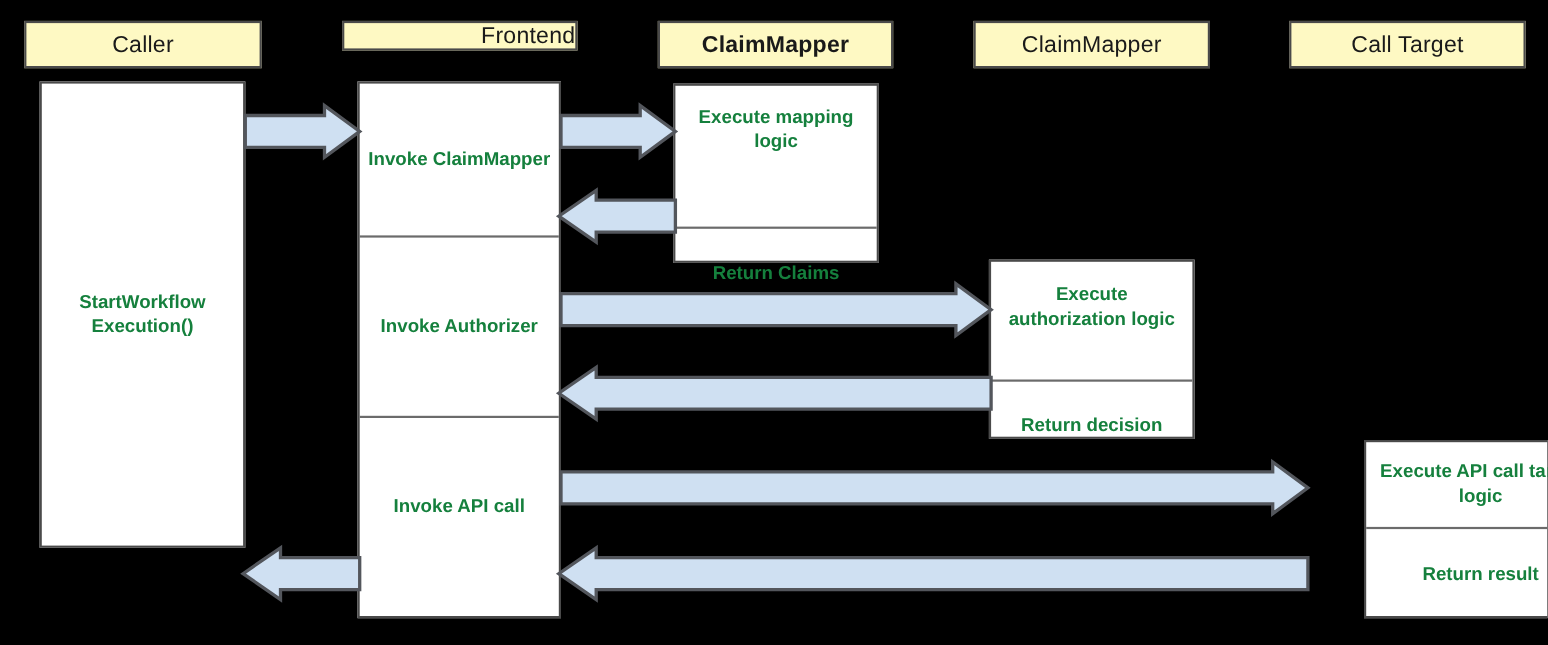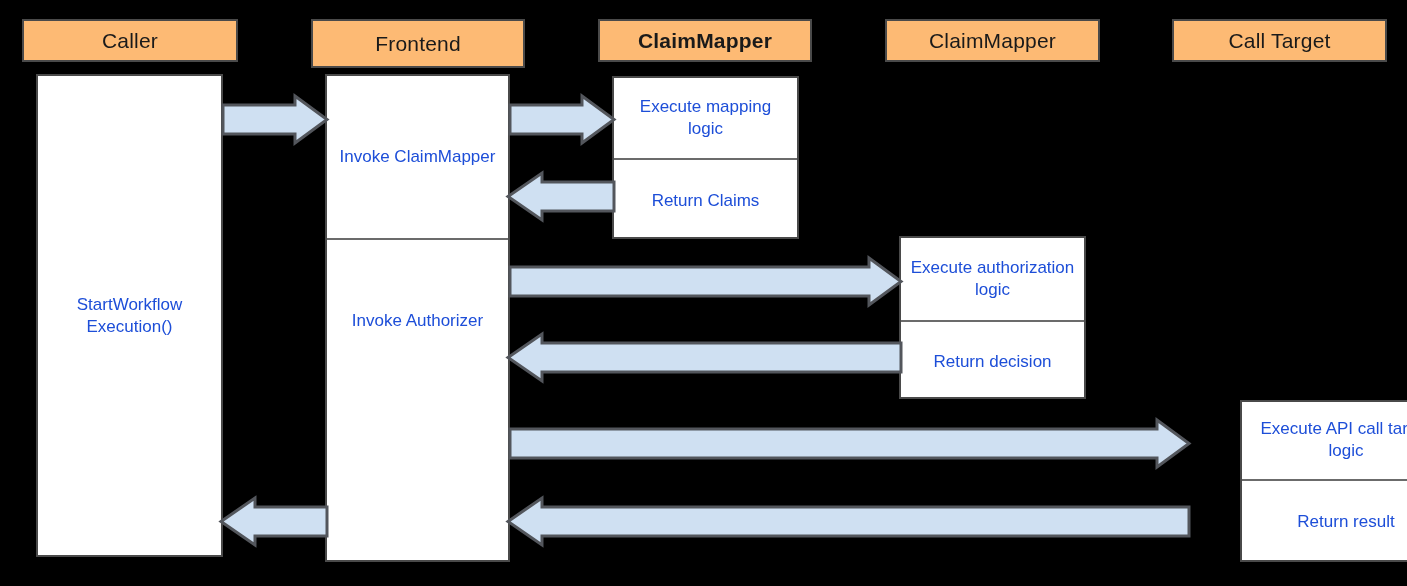--- a/index.html
+++ b/index.html
@@ -13,21 +13,21 @@
   #canvas {
     position: relative;
     width: 1407px;
     height: 586px;
     background: #000000;
     overflow: hidden;
   }
   
   .participant-header {
     position: absolute;
-    background: #fdba74;
+    background: #fef9c3;
     border: 2px solid #4a4a4a;
     box-sizing: border-box;
     display: flex;
     align-items: center;
     justify-content: center;
     color: #1a1a1a;
     font-size: 21px;
     font-weight: 400;
     letter-spacing: 0.2px;
   }
@@ -40,23 +40,23 @@
     display: flex;
     flex-direction: column;
   }
   .segment {
     flex: 0 0 auto;
     box-sizing: border-box;
     display: flex;
     align-items: center;
     justify-content: center;
     text-align: center;
-    color: #1d4ed8;
+    color: #15803d;
     font-size: 17px;
-    font-weight: normal;
+    font-weight: bold;
     line-height: 1.28;
     padding: 6px 6px;
   }
   .segment + .segment {
     border-top: 2px solid #6b6b6b;
   }
   
   .arrow {
     position: absolute;
   }
@@ -75,53 +75,54 @@
 </style>
 </head>
 <body>
 
 <div id="canvas">
 
   <div class="participant-header" style="left:22px; top:19px; width:216px; height:43px;">
     <span>Caller</span>
   </div>
 
-  <div class="participant-header" style="left:311px; top:19px; width:214px; height:49px;">
+  <div class="participant-header" style="left:311px; top:19px; width:214px; height:27px;justify-content:flex-end;">
     <span>Frontend</span>
   </div>
 
   <div class="participant-header" style="left:598px; top:19px; width:214px; height:43px;font-weight:bold;">
     <span>ClaimMapper</span>
   </div>
 
   <div class="participant-header" style="left:885px; top:19px; width:215px; height:43px;">
     <span>ClaimMapper</span>
   </div>
 
   <div class="participant-header" style="left:1172px; top:19px; width:215px; height:43px;text-align:right;">
     <span>Call Target</span>
   </div>
 
-  <div class="activation" style="left:36px; top:74px; width:187px; height:483px;">
+  <div class="activation" style="left:36px; top:74px; width:187px; height:424px;">
     <div class="segment" style="height:100%;">StartWorkflow Execution()</div>
   </div>
 
   <div class="activation" style="left:325px; top:74px; width:185px; height:488px;">
-    <div class="segment" style="height:162px;">Invoke ClaimMapper</div>
+    <div class="segment" style="height:138px;">Invoke ClaimMapper</div>
     <div class="segment" style="height:164px;">Invoke Authorizer</div>
+    <div class="segment" style="height:162px;">Invoke API call</div>
   </div>
 
   <div class="activation" style="left:612px; top:76px; width:187px; height:163px;">
     <div class="segment" style="height:80px;">Execute mapping logic</div>
-    <div class="segment" style="height:83px;">Return Claims</div>
+    <div class="segment" style="height:83px;margin-top:48px;">Return Claims</div>
   </div>
 
   <div class="activation" style="left:899px; top:236px; width:187px; height:163px;">
     <div class="segment" style="height:82px;">Execute authorization logic</div>
-    <div class="segment" style="height:81px;">Return decision</div>
+    <div class="segment" style="height:81px;margin-top:25px;">Return decision</div>
   </div>
 
   <div class="activation" style="left:1240px; top:400px; width:212px; height:162px;justify-content:center;">
     <div class="segment" style="height:79px;">Execute API call target logic</div>
     <div class="segment" style="height:83px;">Return result</div>
   </div>
 
   <div class="arrow" style="left:223px; top:96px; width:104px; height:47px;">
     <svg viewBox="0 0 104 47" preserveAspectRatio="none">
       <polygon class="arrow-shape" points="0,9 72,9 72,0 104,23.5 72,47 72,38 0,38"></polygon>

